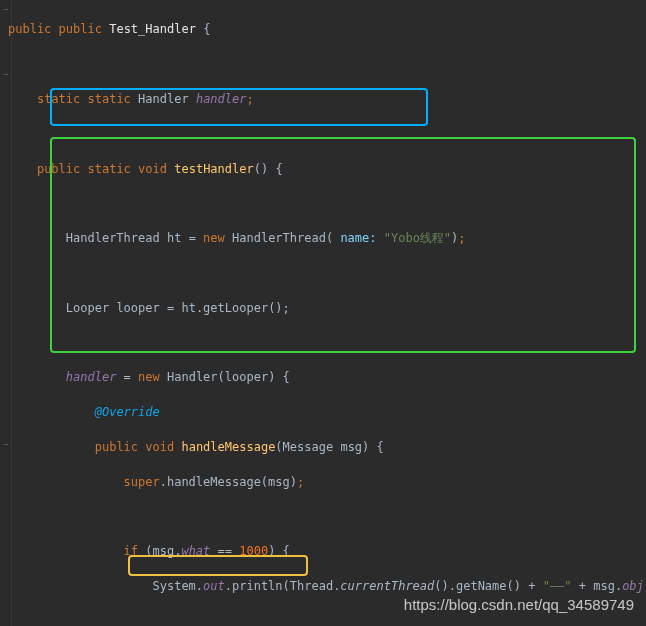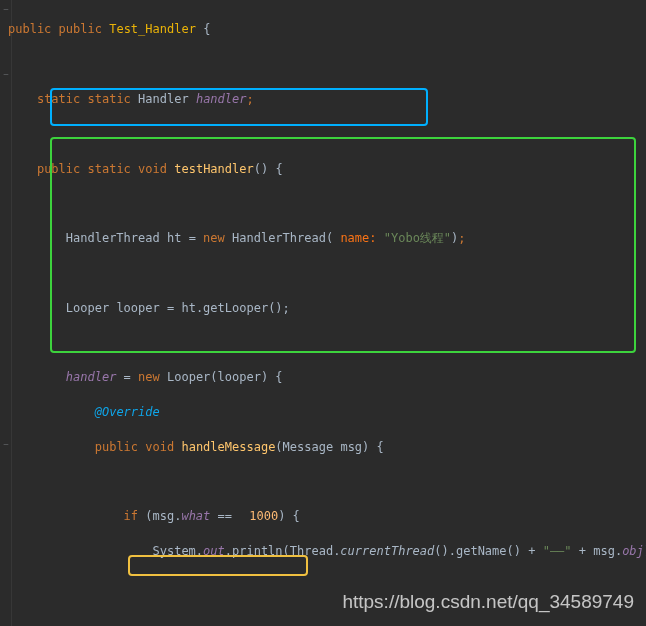--- a/index.html
+++ b/index.html
@@ -14,28 +14,28 @@
     overflow: hidden;
     position: relative;
   }
   .code-area {
     padding: 4px 8px 4px 8px;
     position: relative;
     white-space: pre;
   }
   .line { min-height: 17px; position: relative;}
   .kw { color: #cc7832; text-align: center; }
-  .cls { color: #eab308; margin-top: 16px; }
+  .cls { color: #e5e5e5; margin-top: 16px; }
   .type { color: #a9b7c6; }
   .field { color: #9876aa; font-style: italic; }
   .method { color: #ffc66d; }
   .ann { color: #0ea5e9; font-style: italic; }
   .str { color: #6a8759; }
-  .num { color: #fdba74; margin-left: 10px; }
-  .hint { color: #f97316; }
+  .num { color: #f97316; }
+  .hint { color: #7dd3fc; }
   .static-call { color: #a9b7c6; font-style: italic; }
   .field-italic { color: #9876aa; font-style: italic; }
   .brace { color: #a9b7c6; }
   .punc { color: #cc7832; }
   .super { color: #cc7832; }
   .gutter-fold {
     position: absolute;
     left: 0; top:0; bottom:0; width: 12px;
     border-right: 1px solid #373737;
   }
@@ -64,21 +64,21 @@
     border: 2px solid #f0c040;
     border-radius: 4px;
     pointer-events: none;
   }
   .watermark {
     position: absolute;
     bottom: 10px;
     right: 12px;
     color: #e0e0e0;
     font-family: Arial, sans-serif;
-    font-size: 19px;
+    font-size: 15px;
     opacity: 0.85;
   }
 </style>
 </head>
 <body>
 
 <div class="gutter-fold">
   <span class="fold-icon" style="top:5px">−</span>
   <span class="fold-icon" style="top:70px">−</span>
   <span class="fold-icon" style="top:440px">−</span>
@@ -88,23 +88,24 @@
 <div class="line"><span class="kw">public</span> <span class="kw">public</span> <span class="cls">Test_Handler</span> <span class="brace">{</span></div>
 <div class="line"> </div>
 <div class="line">    <span class="kw">static</span> <span class="kw">static</span> <span class="type">Handler</span> <span class="field">handler</span><span class="punc">;</span></div>
 <div class="line"> </div>
 <div class="line">    <span class="kw">public</span> <span class="kw">static</span> <span class="kw">void</span> <span class="method">testHandler</span>() <span class="brace">{</span></div>
 <div class="line"> </div>
 <div class="line">        <span class="type">HandlerThread</span> <span>ht</span> = <span class="kw">new</span> <span class="type">HandlerThread</span>(<span class="hint"> name: </span><span class="str">"Yobo线程"</span>)<span class="punc">;</span></div>
 <div class="line"> </div>
 <div class="line">        <span class="type">Looper</span> <span>looper</span> = <span>ht.getLooper();</span></div>
 <div class="line"> </div>
-<div class="line">        <span class="field-italic">handler</span> = <span class="kw">new</span> <span>Looper(looper) {</span></div>
+<div class="line">        <span class="field-italic">handler</span> = <span class="kw">new</span> <span>Handler(looper) {</span></div>
 <div class="line">            <span class="ann">@Override</span></div>
 <div class="line">            <span class="kw">public</span> <span class="kw">void</span> <span class="method">handleMessage</span>(<span class="type">Message</span> <span>msg</span>) <span class="brace">{</span></div>
+<div class="line">                <span class="super">super</span><span>.handleMessage(msg)</span><span class="punc">;</span></div>
 <div class="line"> </div>
 <div class="line">                <span class="kw">if</span> (<span>msg.</span><span class="field">what</span><span> == </span><span class="num">1000</span>) <span class="brace">{</span></div>
 <div class="line">                    <span>System.</span><span class="field-italic">out</span><span>.println(Thread.</span><span class="static-call">currentThread</span><span>().getName() + </span><span class="str">"——"</span><span> + msg.</span><span class="field">obj</span>)</div>
 
 
 
 
 
 
 

